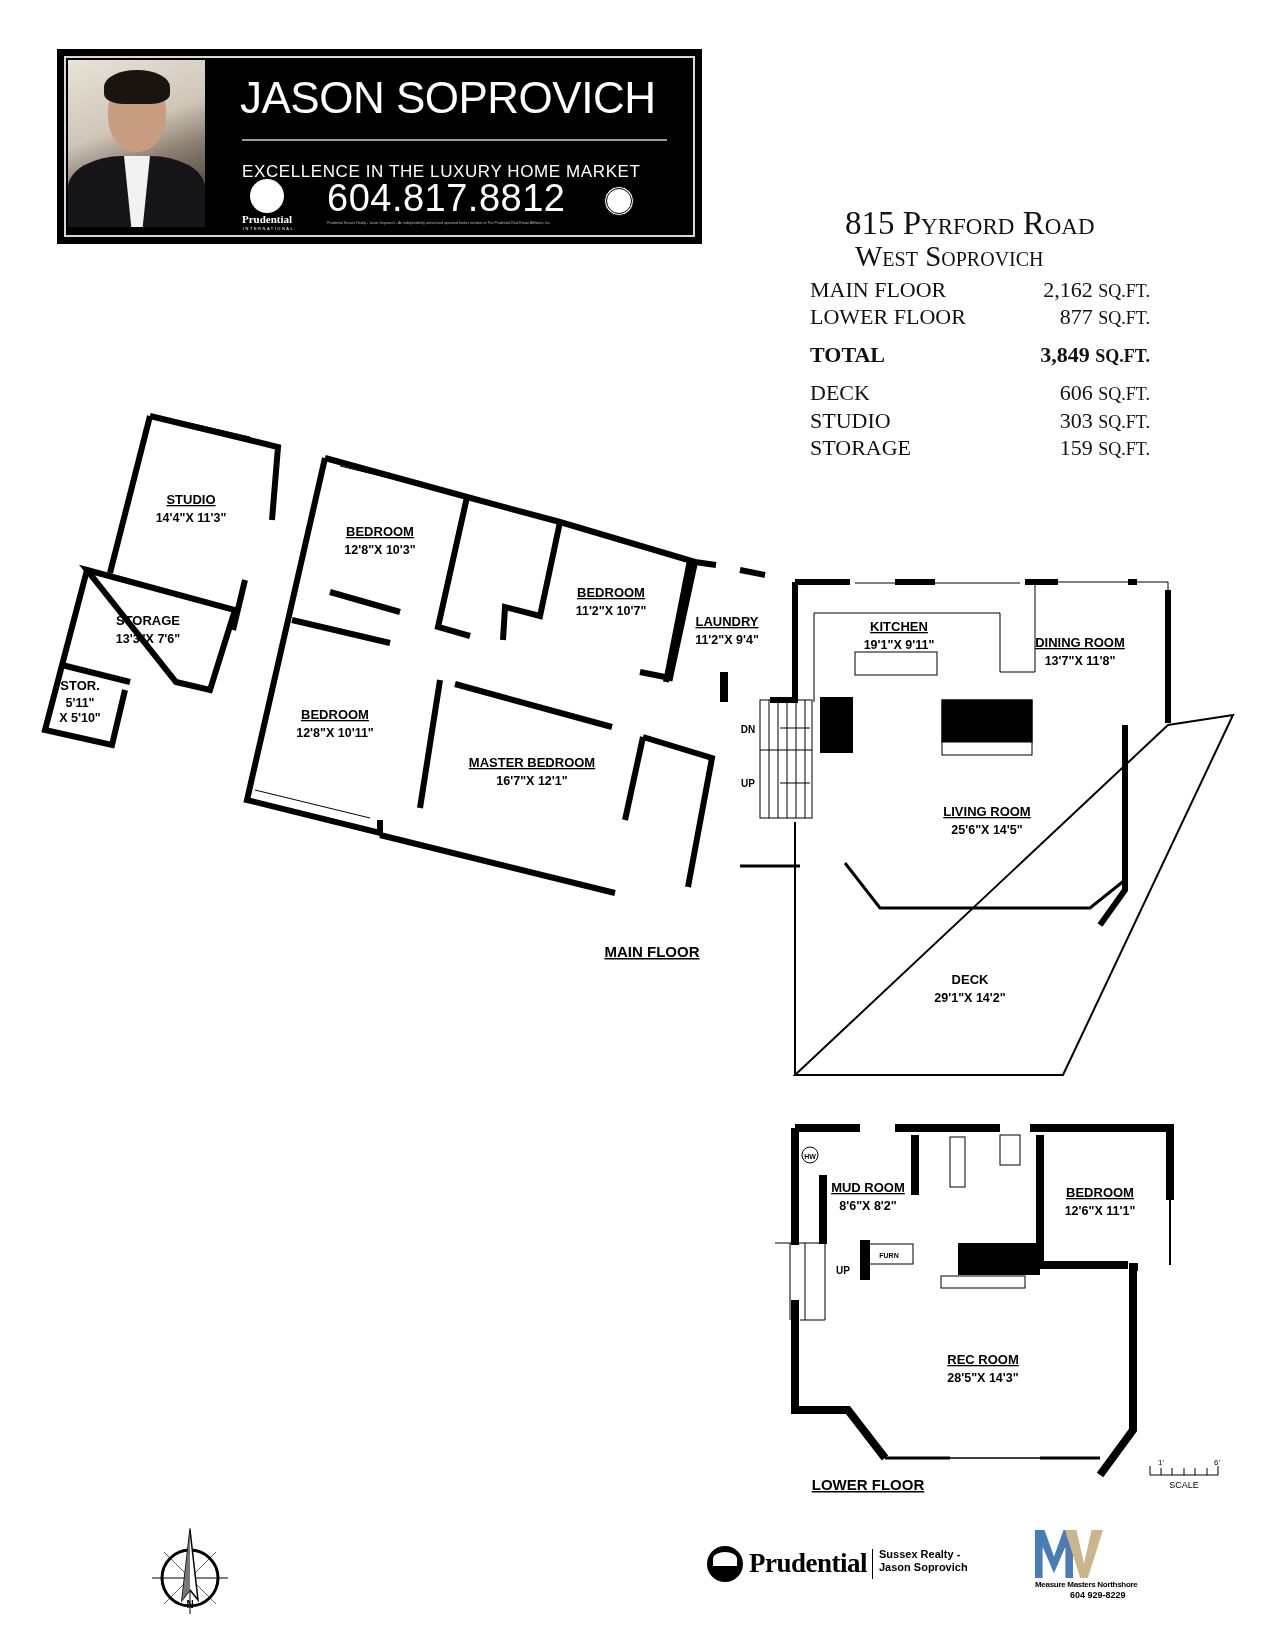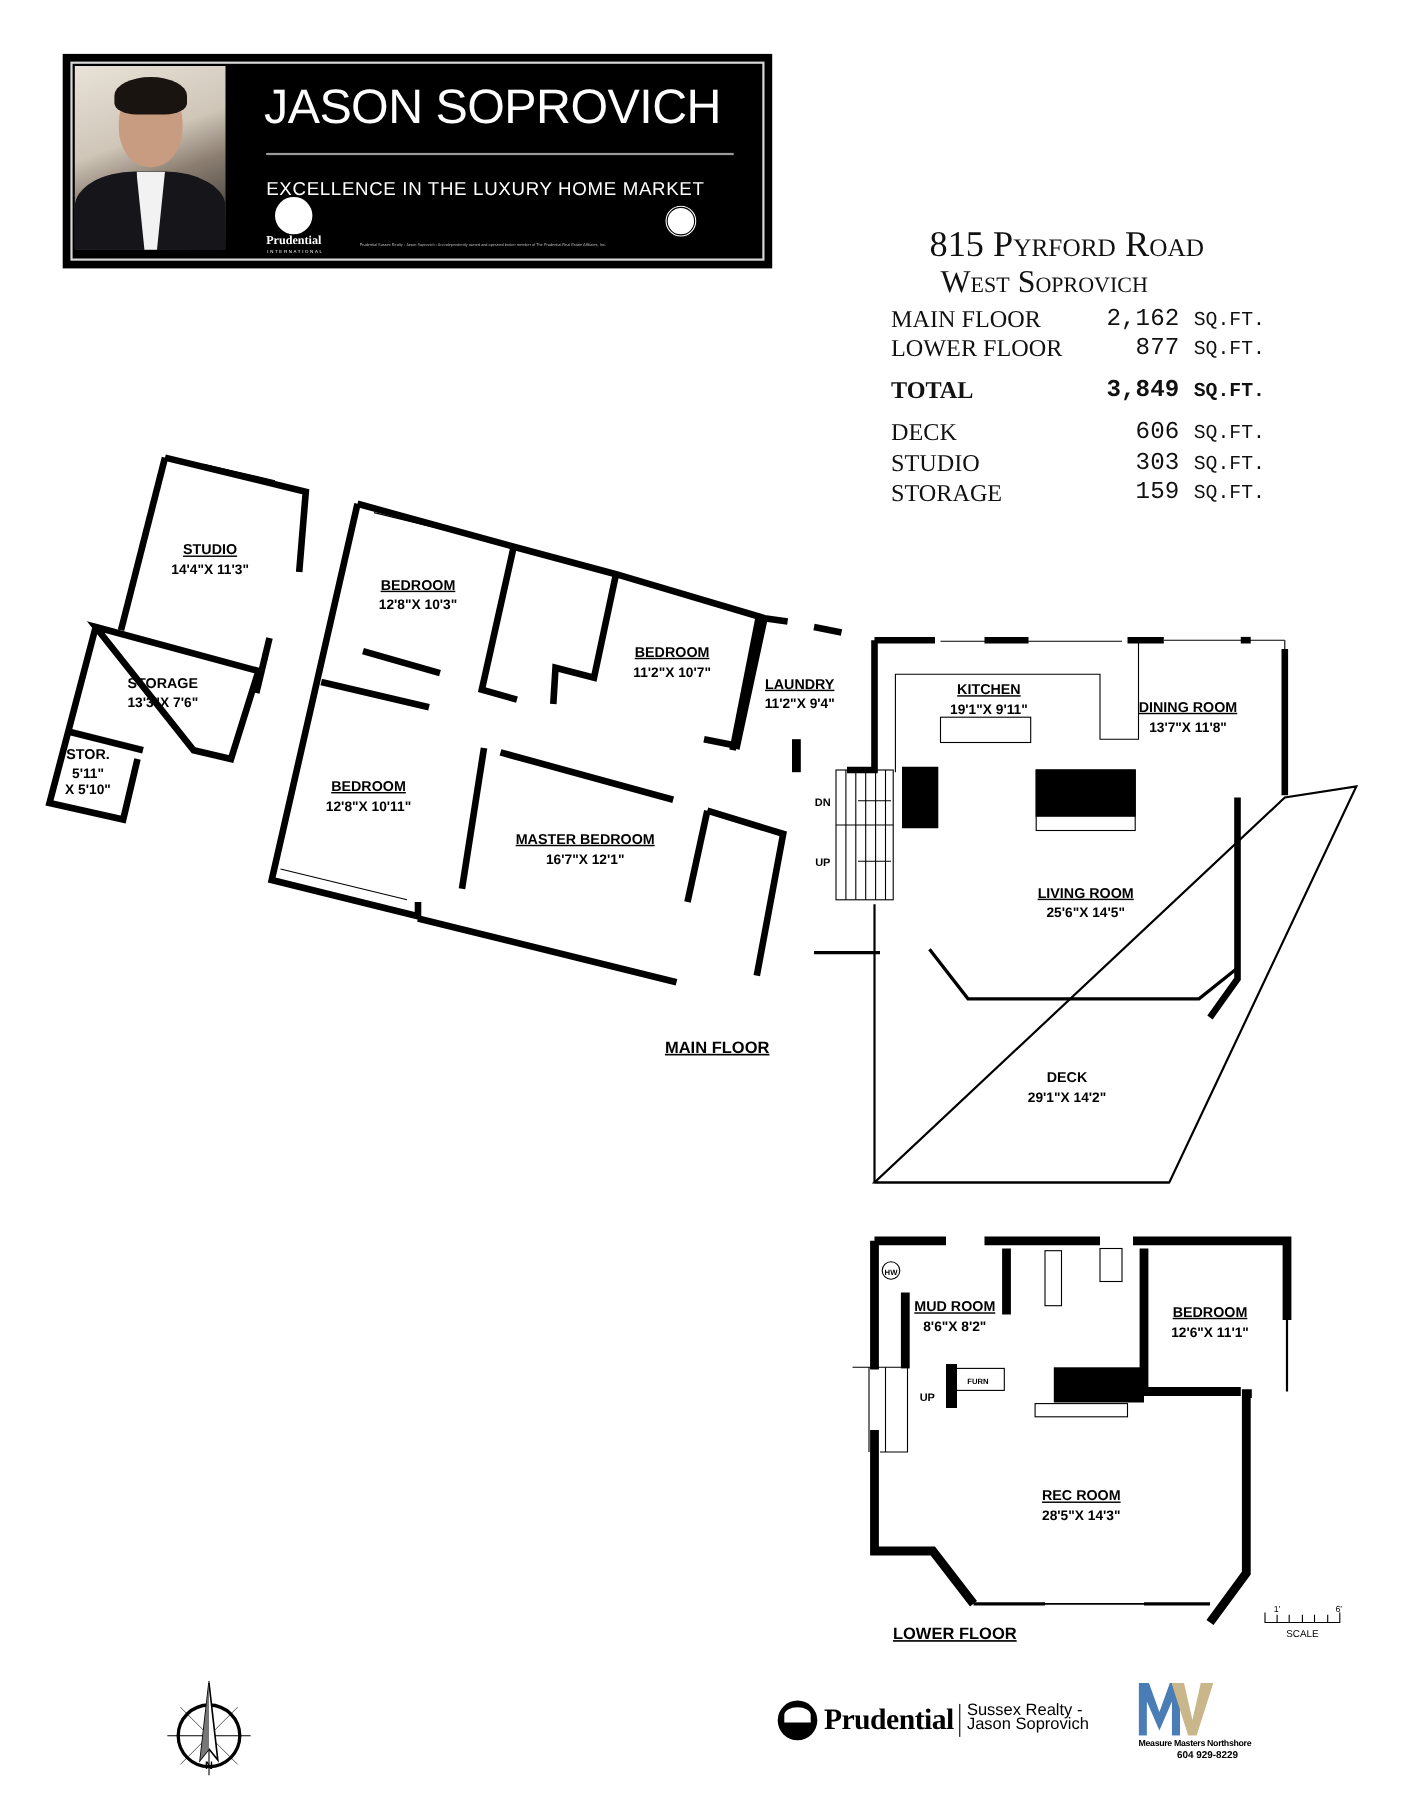--- a/index.html
+++ b/index.html
@@ -24,39 +24,39 @@
   .pru-intl { position: absolute; left: 186px; top: 177px; color: #fff; font-size: 4px; letter-spacing: 1.5px; }
   .pres-seal { position: absolute; left: 547px; top: 137px; width: 30px; height: 30px; border-radius: 50%; background: #fff; border: 3px double #000; }
   .fineprint { position: absolute; left: 270px; top: 172px; color: #bbb; font-size: 3.5px; white-space: nowrap; }
 
   
   .info { position: absolute; left: 810px; top: 205px; width: 350px; font-family: "Liberation Serif", serif; color: #111; }
   .addr1 { position: absolute; left: 35px; top: 0; font-size: 33px; font-variant: small-caps; white-space: nowrap; }
   .addr2 { position: absolute; left: 45px; top: 35px; font-size: 29px; font-variant: small-caps; white-space: nowrap; }
   .row { position: absolute; left: 0; width: 340px; font-size: 22px; white-space: nowrap; }
   .row .lbl { position: absolute; left: 0; }
-  .row .val { position: absolute; right: 0; text-align: center; font-family: Liberation Mono, monospace; }
+  .row .val { position: absolute; right: 0; text-align: center; }
   .row .val .unit { font-size: 18px; }
   .row.bold { font-weight: bold; }
 
   
   svg.plan { position: absolute; left: 0; top: 0; width: 1275px; height: 1651px; }
   .room-name { font-family: "Liberation Sans", sans-serif; font-weight: bold; font-size: 13px; text-decoration: underline; text-anchor: middle; }
   .room-name.plain { text-decoration: none; }
   .room-dim { font-family: "Liberation Sans", sans-serif; font-weight: bold; font-size: 12.5px; text-anchor: middle; }
   .floor-label { font-family: "Liberation Sans", sans-serif; font-weight: bold; font-size: 15px; text-decoration: underline; text-anchor: middle; }
 
   
   .compass { position: absolute; left: 152px; top: 1528px; width: 76px; height: 86px; }
   .pru-footer { position: absolute; left: 707px; top: 1546px; height: 40px; white-space: nowrap; }
   .pru-footer .rock { position: absolute; left: 0; top: 0; width: 36px; height: 36px; border-radius: 50%; background: #000; }
   .pru-footer .rock::after { content: ""; position: absolute; left: 6px; top: 6px; width: 24px; height: 14px; background: #fff; border-radius: 50% 50% 0 0; }
   .pru-footer .word { position: absolute; left: 42px; top: 2px; font-family: "Liberation Serif", serif; font-size: 27px; font-weight: bold; letter-spacing: -0.5px; }
   .pru-footer .bar { position: absolute; left: 165px; top: 3px; width: 1px; height: 30px; background: #000; }
-  .pru-footer .sub { position: absolute; left: 172px; top: 2px; font-size: 15px; font-weight: normal; line-height: 13px; }
+  .pru-footer .sub { position: absolute; left: 172px; top: 2px; font-size: 11px; font-weight: bold; line-height: 13px; }
   .mm-logo { position: absolute; left: 1035px; top: 1530px; width: 110px; height: 80px; }
   .mm-logo .m { position: absolute; left: 0; top: 0; width: 38px; height: 48px; background: #4a7db5; clip-path: polygon(0 0,25% 0,50% 55%,75% 0,100% 0,100% 100%,80% 100%,80% 35%,50% 90%,20% 35%,20% 100%,0 100%); }
   .mm-logo .v { position: absolute; left: 30px; top: 0; width: 38px; height: 48px; background: #c9b68a; clip-path: polygon(0 0,30% 0,50% 70%,70% 0,100% 0,60% 100%,40% 100%); }
   .mm-logo .t1 { position: absolute; left: 0; top: 50px; font-size: 8px; font-weight: bold; white-space: nowrap; letter-spacing: -0.3px; }
   .mm-logo .t2 { position: absolute; left: 0; top: 60px; font-size: 9px; font-weight: bold; white-space: nowrap; margin-left: 35px; }
 </style>
 </head>
 <body>
 
 <div class="banner">
@@ -66,20 +66,21 @@
       <div class="shirt"></div>
       <div class="head"></div>
       <div class="hair"></div>
   </div>
   <div class="name">JASON SOPROVICH</div>
   <div class="rule"></div>
   <div class="tagline">EXCELLENCE IN THE LUXURY HOME MARKET</div>
   <div class="pru-logo-small"></div>
   <div class="pru-text-small">Prudential</div>
   <div class="pru-intl">INTERNATIONAL</div>
+  <div class="phone">604.817.8812</div>
   <div class="fineprint">Prudential Sussex Realty - Jason Soprovich - An independently owned and operated broker member of The Prudential Real Estate Affiliates, Inc.</div>
   <div class="pres-seal"></div>
 </div>
 
 <div class="info">
   <div class="addr1">815 Pyrford Road</div>
   <div class="addr2">West Soprovich</div>
   <div class="row" style="top:72px">
     <span class="lbl">MAIN FLOOR</span>
     <span class="val"><span>2,162</span> <span class="unit">SQ.FT.</span></span>

